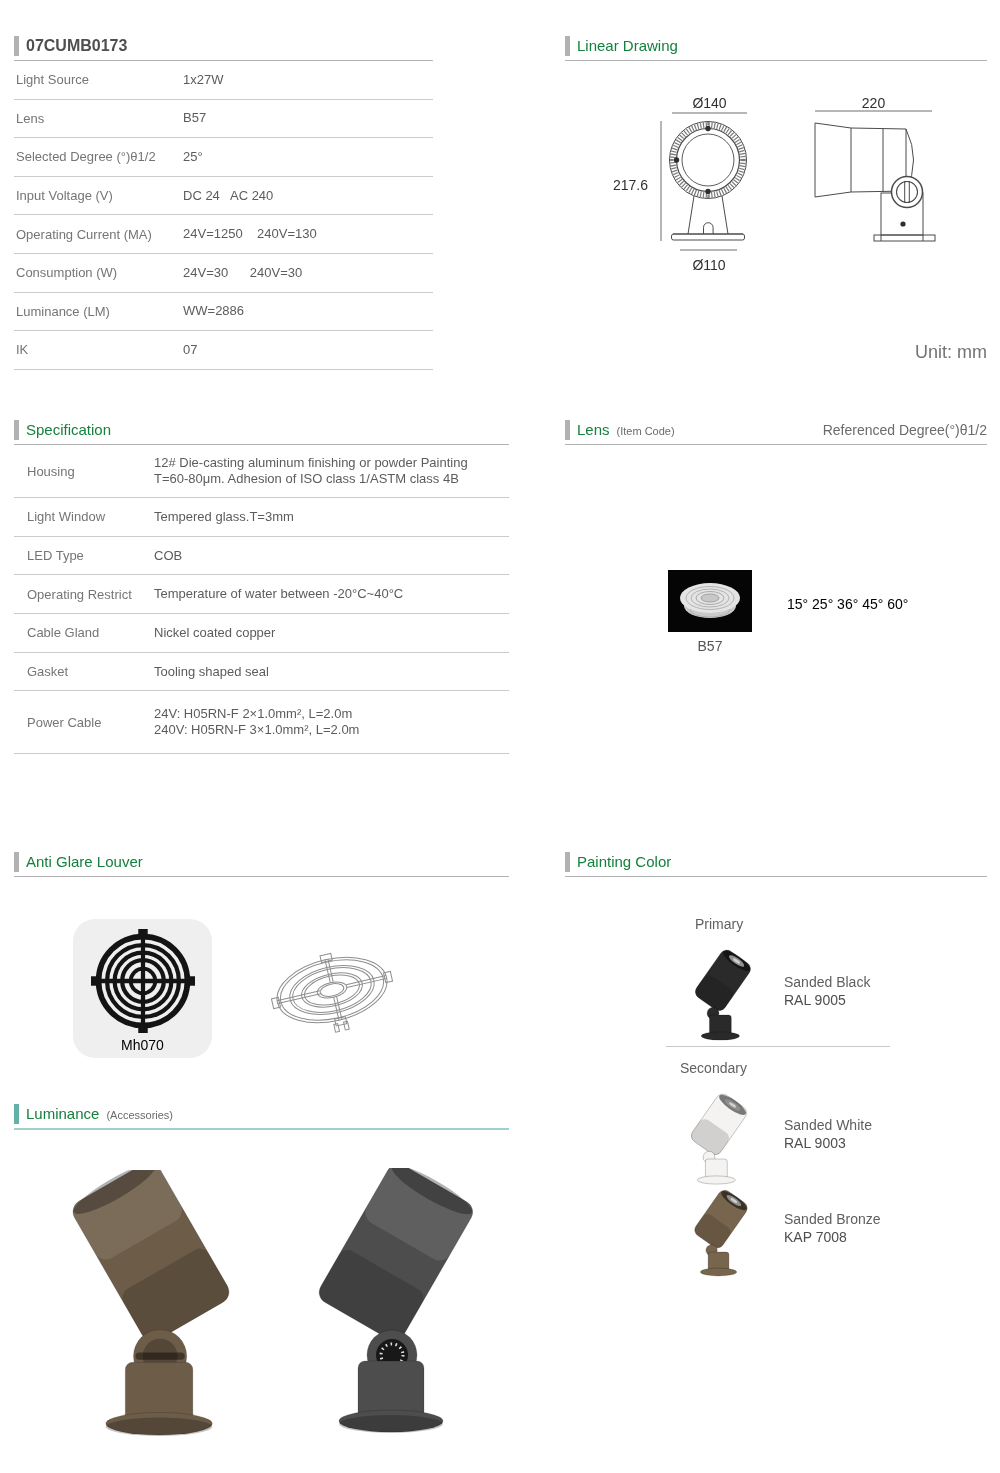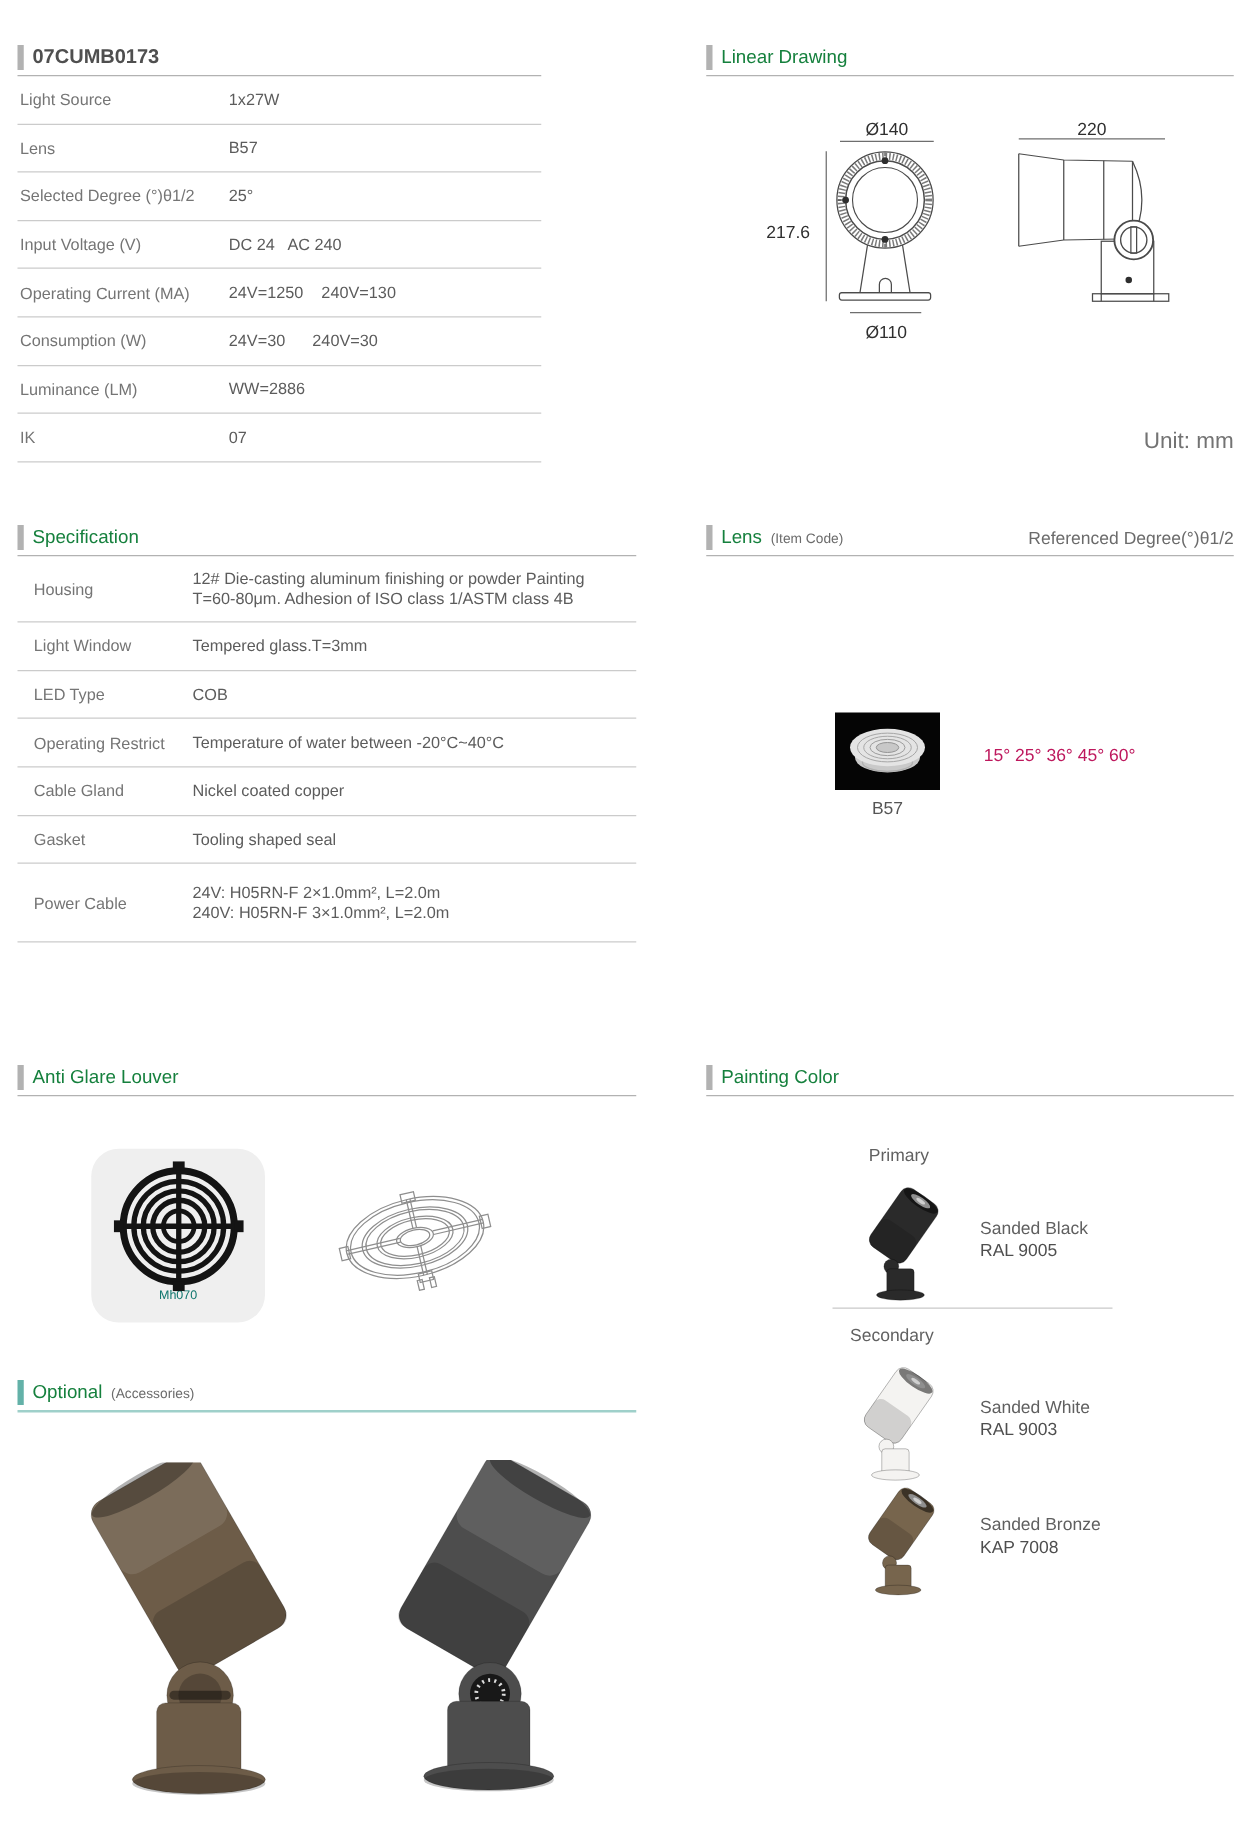--- a/index.html
+++ b/index.html
@@ -42,26 +42,26 @@
   .ldraw .screw{fill:#2e2e2e;stroke:none}
   .ldraw .whitefill{fill:#fff}
   .dim{position:absolute;font-size:14px;color:#2f2f2f;line-height:14px}
   .dim.c{text-align:center}
   .dim.r{text-align:left}
   .unit{position:absolute;font-size:18px;color:#737373}
 
   
   .lens-box{position:absolute;background:#050505;display:flex;align-items:center;justify-content:center}
   .lens-caption{position:absolute;font-size:14px;color:#555;text-align:center}
-  .degrees{position:absolute;font-size:14px;color:#be185d}
+  .degrees{position:absolute;font-size:14px;color:#000000}
 
   
   .louver-card{position:absolute;background:#efefef;border-radius:22px;
     display:flex;flex-direction:column;align-items:center;justify-content:flex-end}
-  .louver-card .cap{font-size:10px;color:#0f766e;padding-bottom:16px}
+  .louver-card .cap{font-size:14px;color:#000000;padding-bottom:5px}
   .louver-front{position:absolute;top:10px;left:50%;transform:translateX(-50%)}
 
   
   .group-label{position:absolute;font-size:14px;color:#616161}
   .paint-label{position:absolute;font-size:14px;line-height:18px}
   .paint-label .nm{color:#5f5f5f}
   .paint-label .cd{color:#4e4e4e;font-weight:normal}
   .paint-divider{position:absolute;height:1px;background:#c9c9c9}
 
   
@@ -297,21 +297,21 @@
       <rect x="124" y="50" width="7" height="10"></rect>
       <rect x="64" y="89" width="4" height="8"></rect>
       <rect x="74" y="89" width="4" height="8"></rect>
     </g>
   </svg>
 </section>
 
 <section class="abs" id="sec-optional" style="left:14px;top:1104px;width:495px;height:360px">
   <div class="sec-head teal" style="--bar: #63b1a8; --rule: #9fd0ca;">
     <span class="bar"></span>
-    <span class="sec-title">Optional</span>
+    <span class="sec-title">Luminance</span>
     <span class="sec-sub">(Accessories)</span>
   </div>
 
   <svg class="abs bigspot" style="left: 48px; top: 66px; --c: #6d5c48;" width="188" height="268" viewBox="0 0 180 262">
     <g transform="rotate(-30 92 92)">
       <rect class="bs-body" x="44" y="0" width="96" height="156" rx="12"></rect>
       <rect class="bs-hilite" x="44" y="0" width="96" height="64" rx="12"></rect>
       <rect class="bs-band" x="44" y="98" width="96" height="58" rx="10"></rect>
       <ellipse class="bs-open" cx="92" cy="7" rx="46" ry="10"></ellipse>
     </g>

